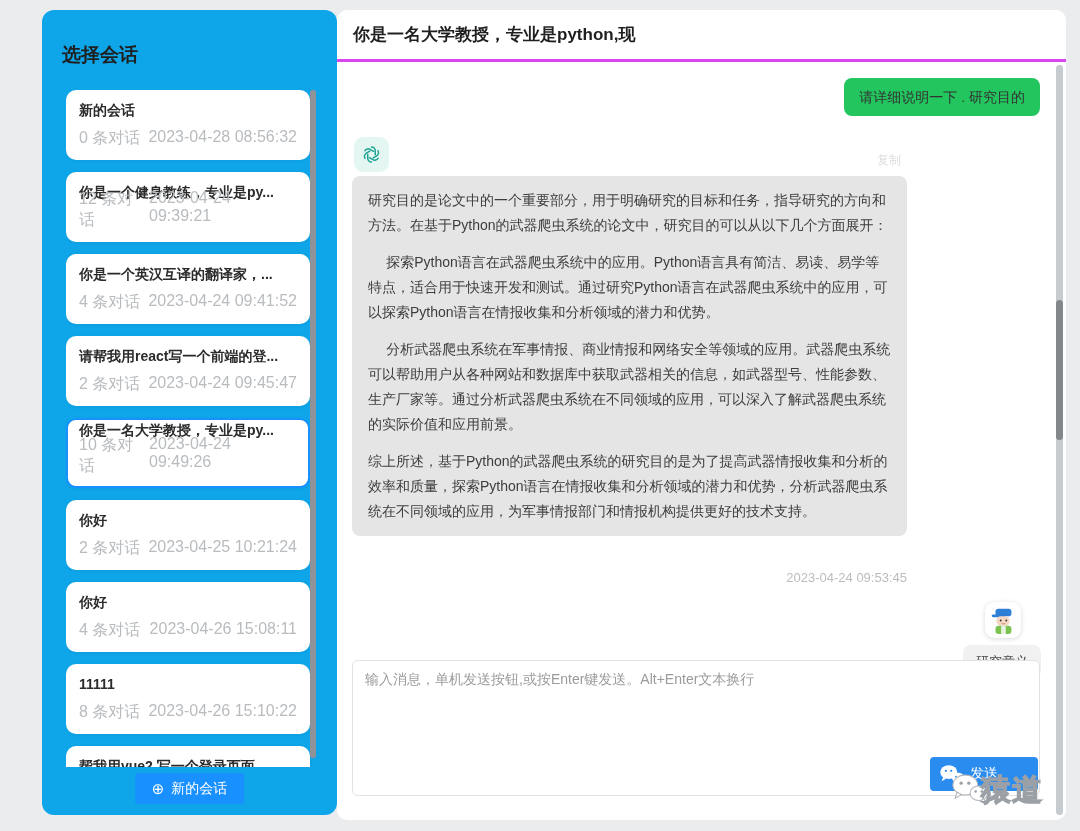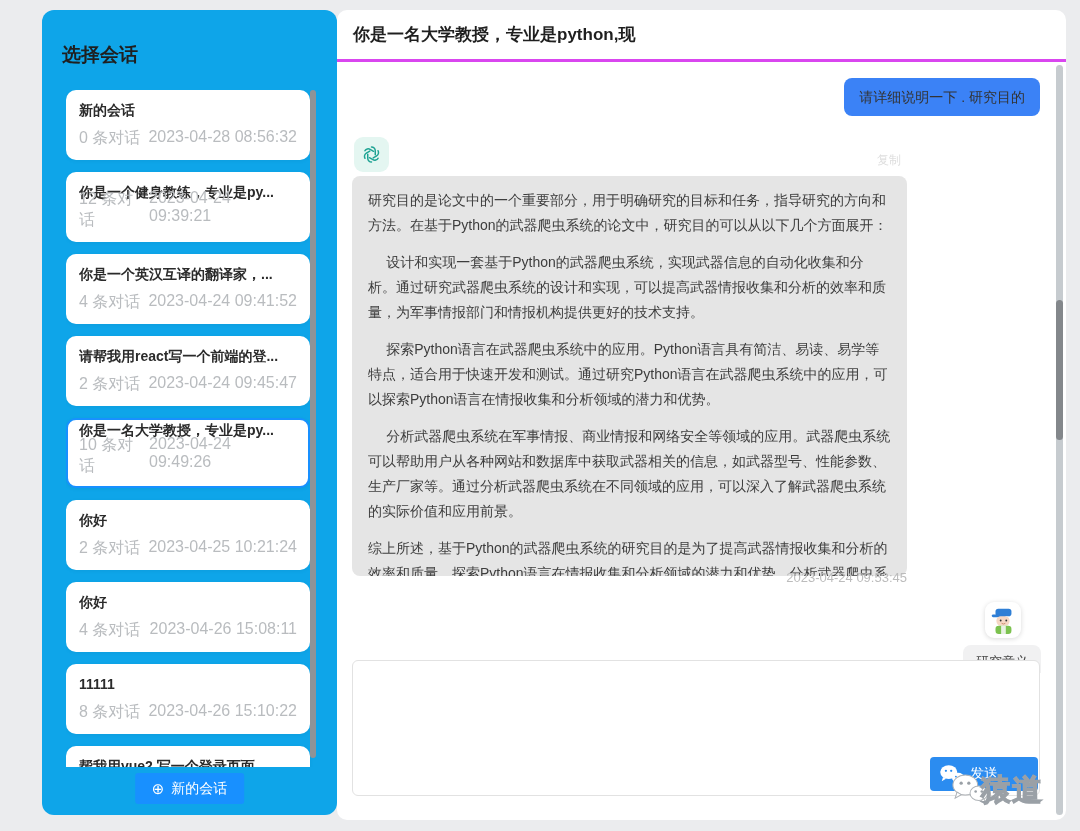--- a/index.html
+++ b/index.html
@@ -28,21 +28,21 @@
   .plus-icon { font-size:15px; line-height:1; }
 
   
   .chat { position:absolute; left:337px; top:10px; width:729px; height:810px;
           background:#ffffff; border-radius:10px; }
   .chat-header { position:absolute; top:0; left:0; right:0; height:52px;
                  border-bottom:3px solid #d946ef; display:flex; align-items:center; padding:0 16px; }
   .chat-title { font-size:17px; font-weight:700; color:#1f1f1f; }
 
   .user-bubble { position:absolute; top:68px; right:26px; height:38px; line-height:38px;
-                 padding:0 15px; background:#3b82f6; border-radius:8px; font-size:14px; color:#333; }
+                 padding:0 15px; background:#22c55e; border-radius:8px; font-size:14px; color:#333; }
 
   .copy-label { position:absolute; top:142px; left:540px; font-size:12px; color:#dedede; cursor:pointer; }
 
   .ai-avatar { position:absolute; left:17px; top:127px; width:35px; height:35px; border-radius:9px;
                background:#e4f6f1; display:flex; align-items:center; justify-content:center; }
 
   .ai-bubble { position:absolute; left:15px; top:166px; width:555px; background:#e5e5e5;
                border-radius:8px; padding:12px 16px; font-size:14px; line-height:25px; color:#3d3d3d;
                max-height:400px; overflow:hidden; }
   .ai-bubble p { margin:0 0 12px; }
@@ -202,21 +202,20 @@
             <path d="M12 3.4 a4.3 4.3 0 0 1 4.3 4.3 L16.3 12.2"></path>
           </g>
         <g transform="rotate(300 12 12)">
             <path d="M12 3.4 a4.3 4.3 0 0 1 4.3 4.3 L16.3 12.2"></path>
           </g>
       </svg>
     </div>
 
     <div class="ai-bubble">
       <p>研究目的是论文中的一个重要部分，用于明确研究的目标和任务，指导研究的方向和方法。在基于Python的武器爬虫系统的论文中，研究目的可以从以下几个方面展开：</p>
-      <p class="indent">设计和实现一套基于Python的武器爬虫系统，实现武器信息的自动化收集和分析。通过研究武器爬虫系统的设计和实现，可以提高武器情报收集和分析的效率和质量，为军事情报部门和情报机构提供更好的技术支持。</p>
       <p class="indent">探索Python语言在武器爬虫系统中的应用。Python语言具有简洁、易读、易学等特点，适合用于快速开发和测试。通过研究Python语言在武器爬虫系统中的应用，可以探索Python语言在情报收集和分析领域的潜力和优势。</p>
       <p class="indent">分析武器爬虫系统在军事情报、商业情报和网络安全等领域的应用。武器爬虫系统可以帮助用户从各种网站和数据库中获取武器相关的信息，如武器型号、性能参数、生产厂家等。通过分析武器爬虫系统在不同领域的应用，可以深入了解武器爬虫系统的实际价值和应用前景。</p>
       <p>综上所述，基于Python的武器爬虫系统的研究目的是为了提高武器情报收集和分析的效率和质量，探索Python语言在情报收集和分析领域的潜力和优势，分析武器爬虫系统在不同领域的应用，为军事情报部门和情报机构提供更好的技术支持。</p>
     </div>
 
     <div class="msg-time">2023-04-24 09:53:45</div>
 
     <div class="user-avatar">
       <svg width="30" height="30" viewBox="0 0 32 32">
         <rect x="8" y="4" width="17" height="8" rx="3" fill="#2f7fd6"></rect>
@@ -226,20 +225,21 @@
         <circle cx="19.5" cy="16.5" r="1" fill="#333"></circle>
         <path d="M14.5 19.5 q2 1.6 4 0" stroke="#c98a6a" stroke-width="1" fill="none"></path>
         <rect x="8" y="22" width="17" height="9" rx="3.5" fill="#7cc24f"></rect>
         <rect x="14" y="22" width="5" height="9" fill="#e8f2e2"></rect>
       </svg>
     </div>
 
     <div class="partial-bubble">研究意义</div>
 
     <div class="input-box">
+      <textarea class="msg-input" placeholder="输入消息，单机发送按钮,或按Enter键发送。Alt+Enter文本换行" style=""></textarea>
 
       <button class="send-btn">
         <svg width="26" height="23" viewBox="0 0 32 28">
           <ellipse cx="12" cy="11" rx="10.5" ry="8.5" fill="#ffffff"></ellipse>
           <path d="M5 17 l-1.6 5.2 5.2-3z" fill="#ffffff"></path>
           <circle cx="8.5" cy="9.5" r="1.4" fill="#2b8cf0"></circle>
           <circle cx="15" cy="9.5" r="1.4" fill="#2b8cf0"></circle>
           <ellipse cx="23.5" cy="18" rx="7.5" ry="6.2" fill="#ffffff"></ellipse>
           <path d="M27.5 22.5 l2.6 4.2-5.2-1.9z" fill="#ffffff"></path>
           <circle cx="20.8" cy="16.5" r="1.1" fill="#2b8cf0"></circle>

